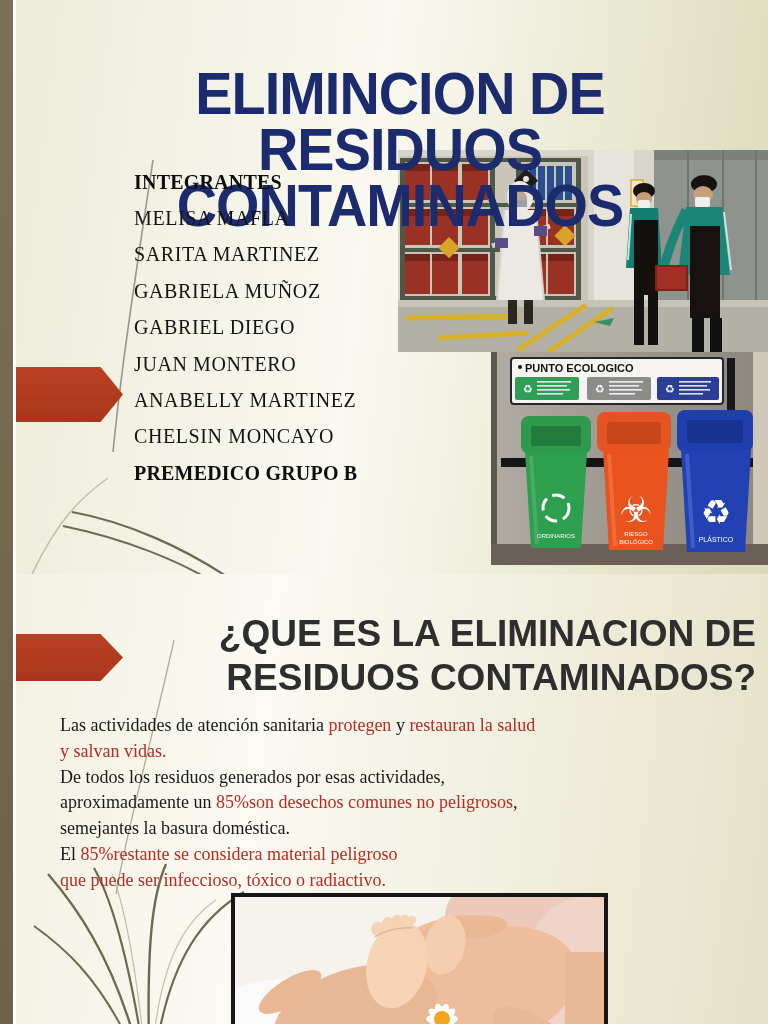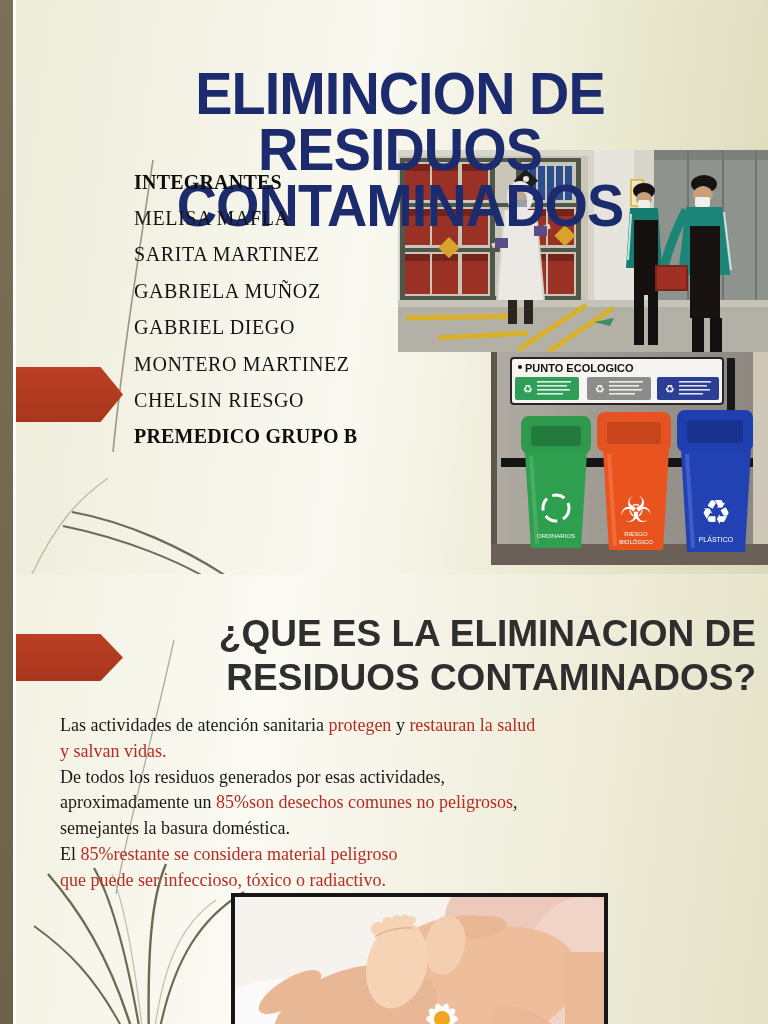--- a/index.html
+++ b/index.html
@@ -51,22 +51,23 @@
 
     <h1 class="title1">ELIMINCION DE RESIDUOS CONTAMINADOS</h1>
 
     <div class="members">
       <div class="mrow sans">INTEGRANTES</div>
       <div id="members-rows">
           <div class="mrow">MELISA MAFLA</div>
           <div class="mrow">SARITA MARTINEZ</div>
           <div class="mrow">GABRIELA MUÑOZ</div>
           <div class="mrow">GABRIEL DIEGO</div>
-          <div class="mrow">MONTERO MARTINEZ</div>
-          <div class="mrow">CHELSIN RIESGO</div>
+          <div class="mrow">JUAN MONTERO</div>
+          <div class="mrow">ANABELLY MARTINEZ</div>
+          <div class="mrow">CHELSIN MONCAYO</div>
         </div>
       <div class="mrow sans">PREMEDICO GRUPO B</div>
     </div>
 
     <div class="photo ph-warehouse">
       <svg width="375" height="202" viewBox="0 0 375 202">
         <rect width="375" height="202" fill="#d8d5ca"></rect>
 
         <rect x="256" y="0" width="119" height="158" fill="#8e938e"></rect>
         <rect x="256" y="0" width="119" height="10" fill="#7c817c"></rect>

